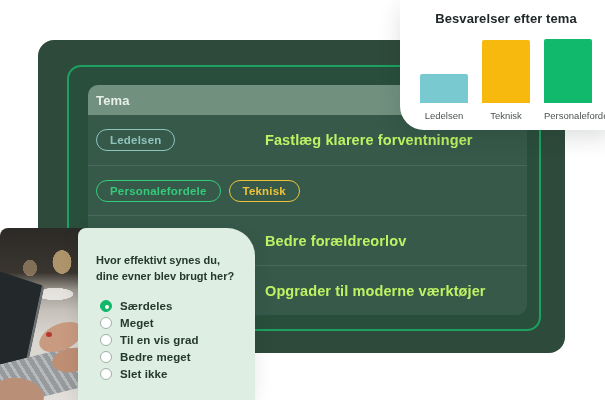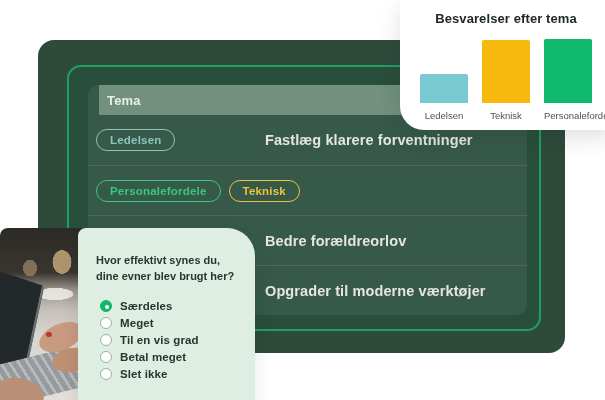--- a/index.html
+++ b/index.html
@@ -9,33 +9,33 @@
 
   
   .main-panel { position:absolute; left:38px; top:40px; width:527px; height:313px;
     background:#2e4a3b; border-radius:16px; z-index:1; }
   .inner-panel { position:absolute; left:29px; top:25px; width:474px; height:266px;
     background:#2a4e3c; border:2px solid #1ca161; border-radius:14px; }
 
   
   .themes-table { position:absolute; left:88px; top:85px; width:439px; height:230px;
     border-radius:10px; overflow:hidden; background:#36594a; z-index:2; }
-  .t-header { height:30px; background:#71907e; display:flex; align-items:center; position:relative;margin-left:11px; }
+  .t-header { height:30px; background:#71907e; display:flex; align-items:center; position:relative; }
   .t-header .col1 { margin-left:8px; }
   .t-header span { color:#e7efe8; font-size:13px; font-weight:bold; letter-spacing:.2px; }
   .col2pos { position:absolute; left:177px; }
   .t-row { height:50px; position:relative; display:flex; align-items:center; }
   .t-row + .t-row { border-top:1px solid rgba(255,255,255,.10); }
   .tags { display:flex; gap:8px; margin-left:8px; }
   .pill { display:inline-block; padding:4px 13px; border-radius:999px; border:1.5px solid;
     font-size:11.5px; font-weight:bold; letter-spacing:.2px; background:transparent; white-space:nowrap; }
   .tag-teal   { color:#8fc4bd; border-color:#8fc4bd; }
   .tag-green  { color:#36ca7b; border-color:#36ca7b; }
   .tag-yellow { color:#edc33c; border-color:#edc33c; }
-  .comment { position:absolute; left:177px; color:#e5e5e5; font-size:14.5px; font-weight:bold;
+  .comment { position:absolute; left:177px; color:#bef264; font-size:14.5px; font-weight:bold;
     letter-spacing:.1px; white-space:nowrap;text-align:center; }
 
   
   .chart-card { position:absolute; left:400px; top:0; width:212px; height:130px; background:#ffffff;
     border-radius:0 0 8px 24px; box-shadow:0 8px 22px rgba(20,40,30,.14); z-index:4; }
   .chart-title { text-align:center; margin-top:11px; font-size:13px; font-weight:bold; color:#20282a;
     letter-spacing:.1px; }
   .bars { position:absolute; left:20px; bottom:27px; height:68px; display:flex; align-items:flex-end; gap:14px; }
   .bar { width:48px; border-radius:2px 2px 0 0; }
   .bar-labels { position:absolute; left:20px; bottom:9px; display:flex; gap:14px; }
@@ -134,21 +134,21 @@
       <li>
         <span class="radio"></span>
         <span class="opt-label">Meget</span>
       </li>
       <li>
         <span class="radio"></span>
         <span class="opt-label">Til en vis grad</span>
       </li>
       <li>
         <span class="radio"></span>
-        <span class="opt-label">Betal meget</span>
+        <span class="opt-label">Bedre meget</span>
       </li>
       <li>
         <span class="radio"></span>
         <span class="opt-label">Slet ikke</span>
       </li>
     </ul>
   </div>
 
   <div class="chart-card">
     <div class="chart-title">Besvarelser efter tema</div>

